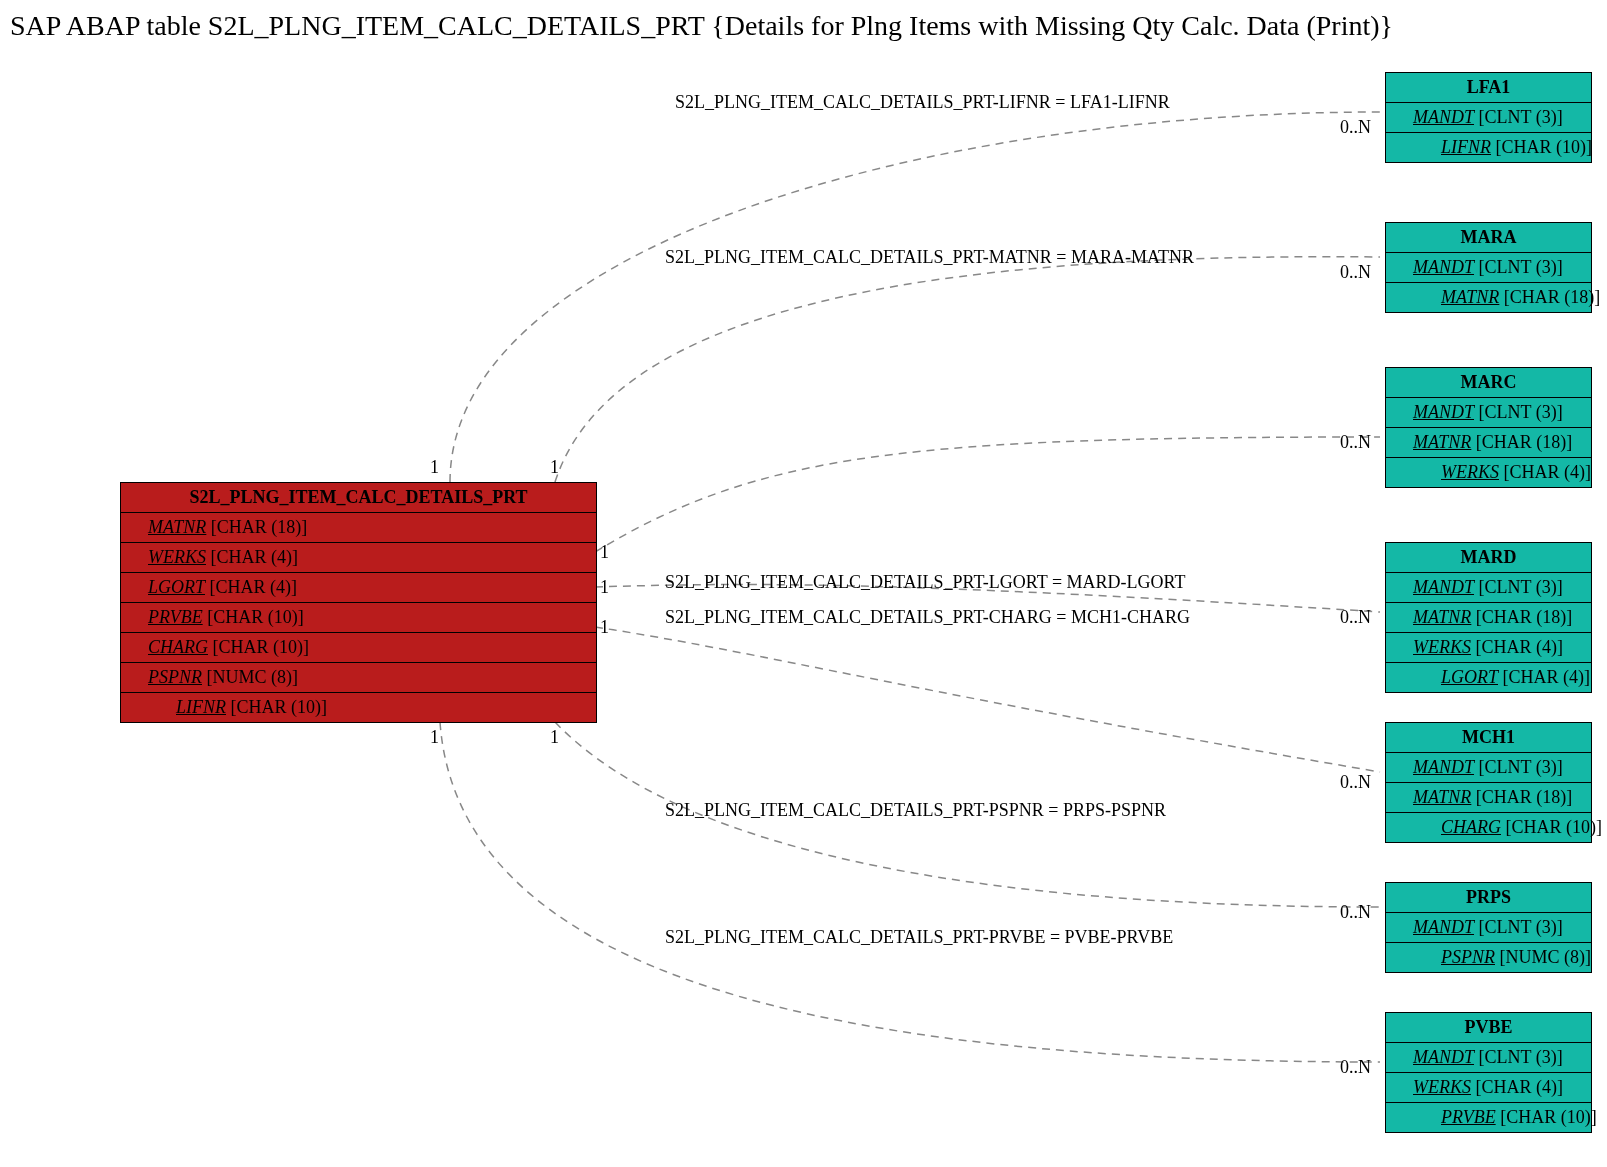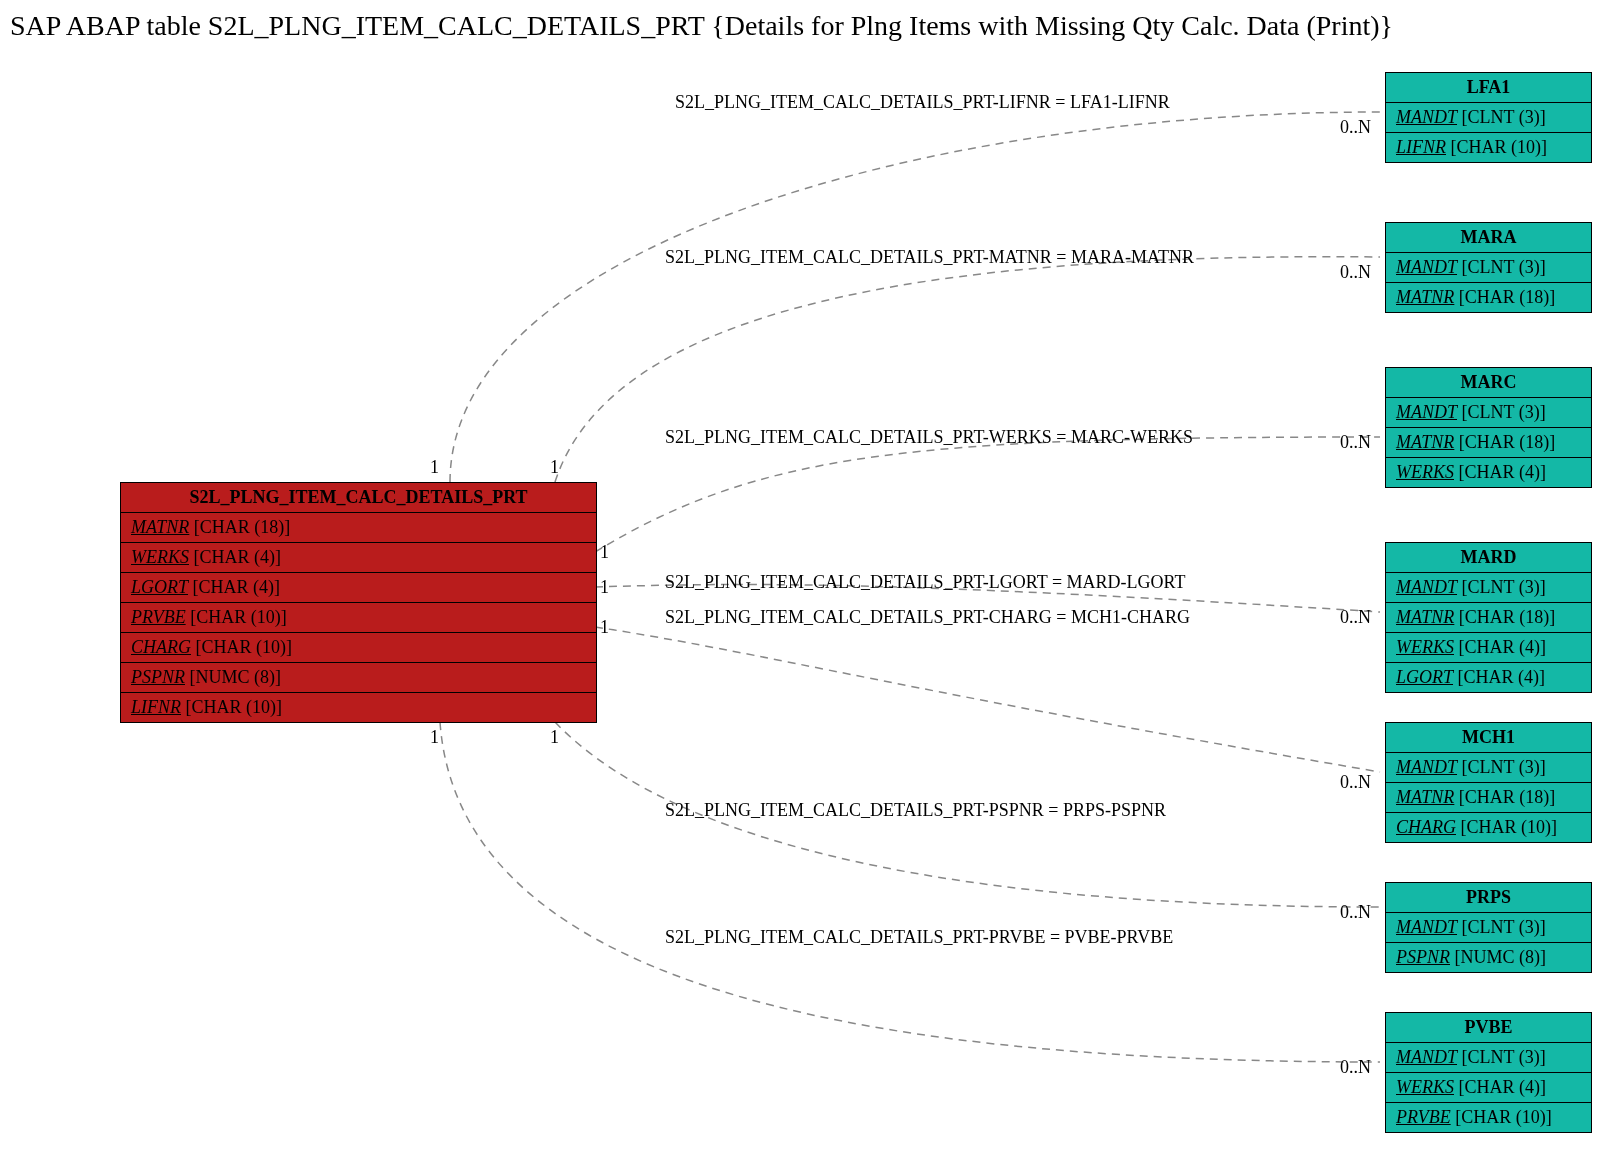--- a/index.html
+++ b/index.html
@@ -28,26 +28,27 @@
     background: #b91c1c;
   }
   .entity .hdr {
     font-weight: bold;
     text-align: center;
     padding: 4px 10px;
     border-bottom: 1.5px solid #000;
     white-space: nowrap;
   }
   .entity .row {
-    padding: 4px 10px;
+    padding: 4px 27px;
     border-bottom: 1.5px solid #000;
     white-space: nowrap;
   }
   .entity .row:last-child {
     border-bottom: none;
+    margin-left: 28px;
   }
   .fld {
     font-style: italic;
     text-decoration: underline;
   }
   .rel-label {
     position: absolute;
     font-size: 18px;
     white-space: nowrap;
   }
@@ -106,21 +107,20 @@
   <div class="card" style="left:420px; top:405px;">1</div>
   <div class="card" style="left:540px; top:405px;">1</div>
   <div class="card" style="left:590px; top:490px;">1</div>
   <div class="card" style="left:590px; top:525px;">1</div>
   <div class="card" style="left:590px; top:565px;">1</div>
   <div class="card" style="left:540px; top:675px;">1</div>
   <div class="card" style="left:420px; top:675px;">1</div>
 
   <div class="rel-label" style="left:665px; top:40px;">S2L_PLNG_ITEM_CALC_DETAILS_PRT-LIFNR = LFA1-LIFNR</div>
   <div class="rel-label" style="left:655px; top:195px;">S2L_PLNG_ITEM_CALC_DETAILS_PRT-MATNR = MARA-MATNR</div>
-  <div class="rel-label" style="left:655px; top:375px;">S2L_PLNG_ITEM_CALC_DETAILS_PRT-WERKS = MARC-WERKS</div>
   <div class="rel-label" style="left:655px; top:520px;">S2L_PLNG_ITEM_CALC_DETAILS_PRT-LGORT = MARD-LGORT</div>
   <div class="rel-label" style="left:655px; top:555px;text-align:right;">S2L_PLNG_ITEM_CALC_DETAILS_PRT-CHARG = MCH1-CHARG</div>
   <div class="rel-label" style="left:655px; top:720px;margin-top:28px;">S2L_PLNG_ITEM_CALC_DETAILS_PRT-PSPNR = PRPS-PSPNR</div>
   <div class="rel-label" style="left:655px; top:875px;">S2L_PLNG_ITEM_CALC_DETAILS_PRT-PRVBE = PVBE-PRVBE</div>
 
   <div class="card" style="left:1330px; top:65px;">0..N</div>
   <div class="card" style="left:1330px; top:210px;">0..N</div>
   <div class="card" style="left:1330px; top:380px;">0..N</div>
   <div class="card" style="left:1330px; top:555px;">0..N</div>
   <div class="card" style="left:1330px; top:720px;">0..N</div>

